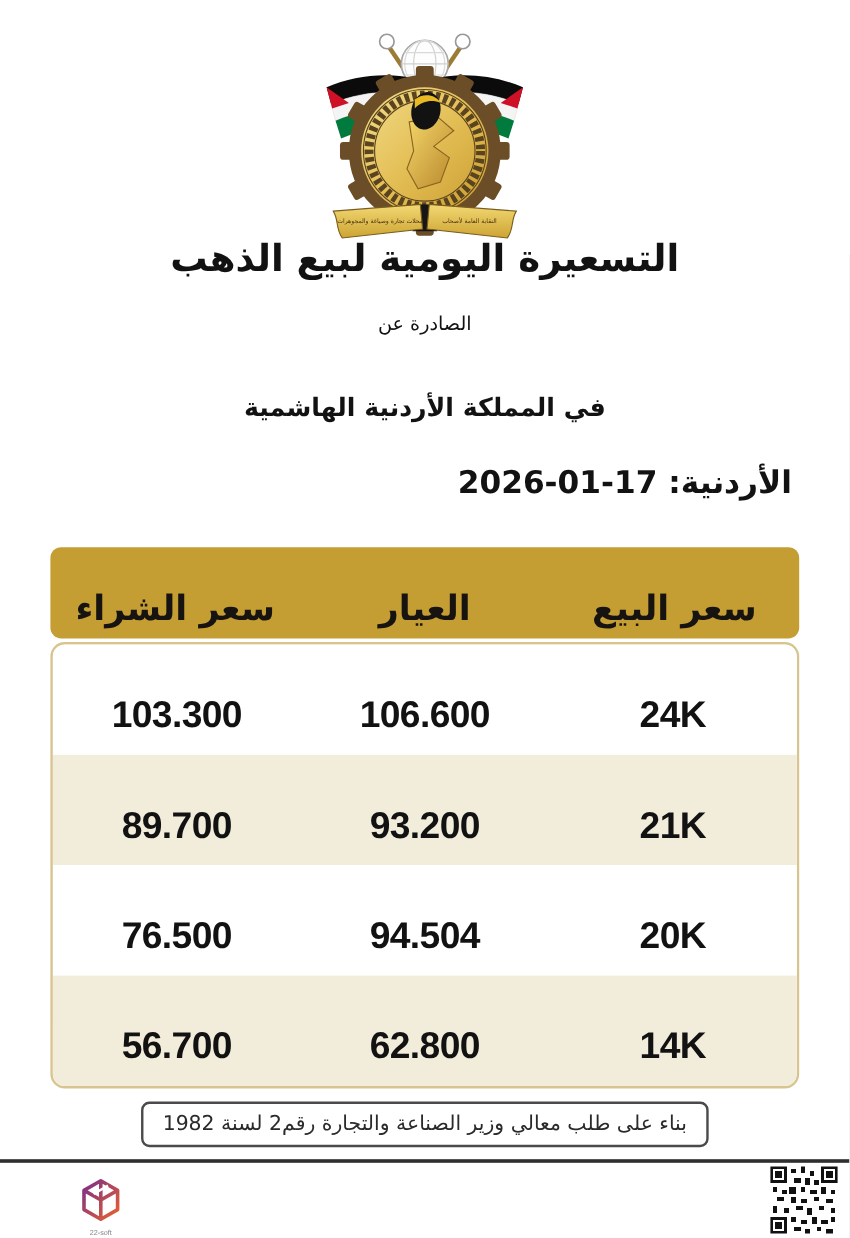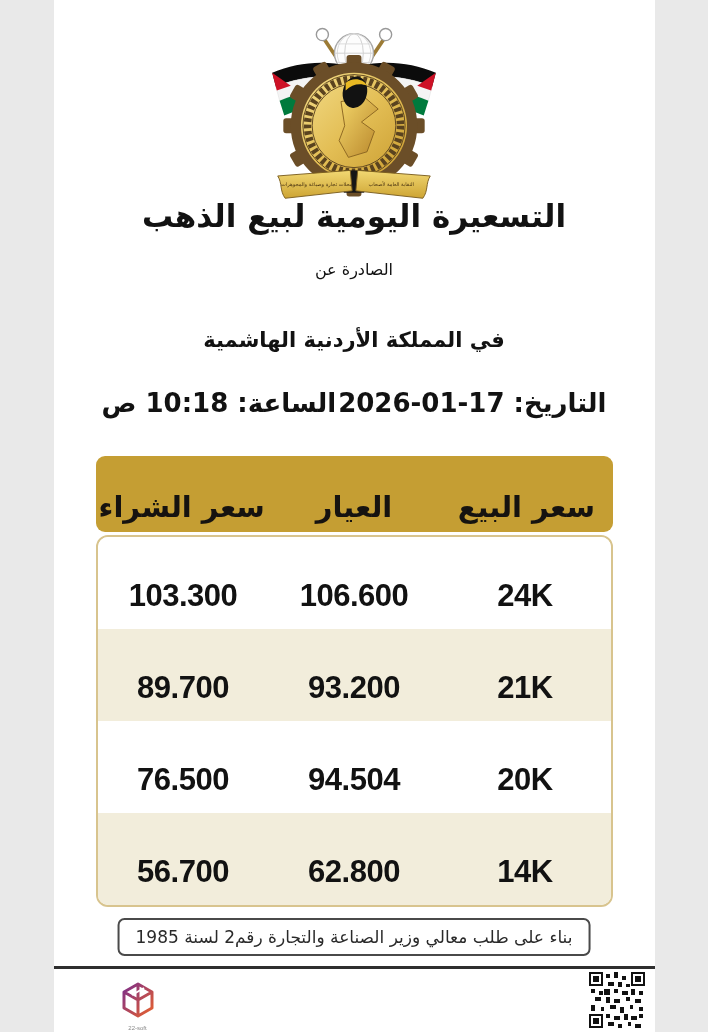--- a/index.html
+++ b/index.html
@@ -1,19 +1,19 @@
 <!DOCTYPE html>
 <html lang="ar"><head>
 <meta charset="utf-8">
 <style>
   html,body{margin:0;padding:0;background:#e9e9e9;}
   .page{
-    position:relative;width:566px;height:1032px;margin:0 auto;
+    position:relative;width:708px;height:1032px;margin:0 auto;
     background:#ffffff;overflow:hidden;
-    font-family:"DejaVu Sans",sans-serif;color:#121212;padding-left:35px;
+    font-family:"DejaVu Sans",sans-serif;color:#121212;
   }
   
   .emblem{position:absolute;top:16px;left:50%;transform:translateX(-50%);
     width:220px;height:186px;}
   
   .title{position:absolute;top:198px;left:0;width:100%;text-align:center;
     font-size:31px;font-weight:bold;direction:rtl;}
   .issued-1{position:absolute;top:260px;left:0;width:100%;text-align:center;
     font-size:16px;direction:rtl;}
   .issued-2{position:absolute;top:286px;left:0;width:100%;text-align:center;
@@ -153,26 +153,22 @@
       </g>
     </svg>
   </div>
 
   <div class="title">التسعيرة اليومية لبيع الذهب</div>
   <div class="issued-1">الصادرة عن</div>
   <div class="issued-3">في المملكة الأردنية الهاشمية</div>
 
   <div class="dateline">
     <div class="pair">
-      <span>التاريخ:</span>
+      <span>الأردنية:</span>
       <span>17-01-2026</span>
-    </div>
-    <div class="pair">
-      <span>الساعة:</span>
-      <span>10:18 ص</span>
     </div>
   </div>
 
   <div class="gold-table">
     <div class="g-header" style="background:#C59E33;">
       <div class="cell">سعر البيع</div>
       <div class="cell">العيار</div>
       <div class="cell">سعر الشراء</div>
     </div>
     <div class="g-body" style="border-color:#D8C48E;">
@@ -192,21 +188,21 @@
         <div class="cell">76.500</div>
       </div>
       <div class="g-row" style="background:#F2EDDB;">
         <div class="cell">14K</div>
         <div class="cell">62.800</div>
         <div class="cell">56.700</div>
       </div>
     </div>
   </div>
 
-  <div class="note">بناء على طلب معالي وزير الصناعة والتجارة رقم2 لسنة 1985</div>
+  <div class="note">بناء على طلب معالي وزير الصناعة والتجارة رقم2 لسنة 1982</div>
   <div class="footer-rule"></div>
 
   <div class="footer-left">
     <svg viewBox="0 0 40 40" width="40" height="40">
       <defs>
         <linearGradient id="cubeGrad" x1="0" y1="0" x2="1" y2="1">
           <stop offset="0" stop-color="#7B2D8B"></stop>
             <stop offset="1" stop-color="#E8622D"></stop>
         </linearGradient>
       </defs>

